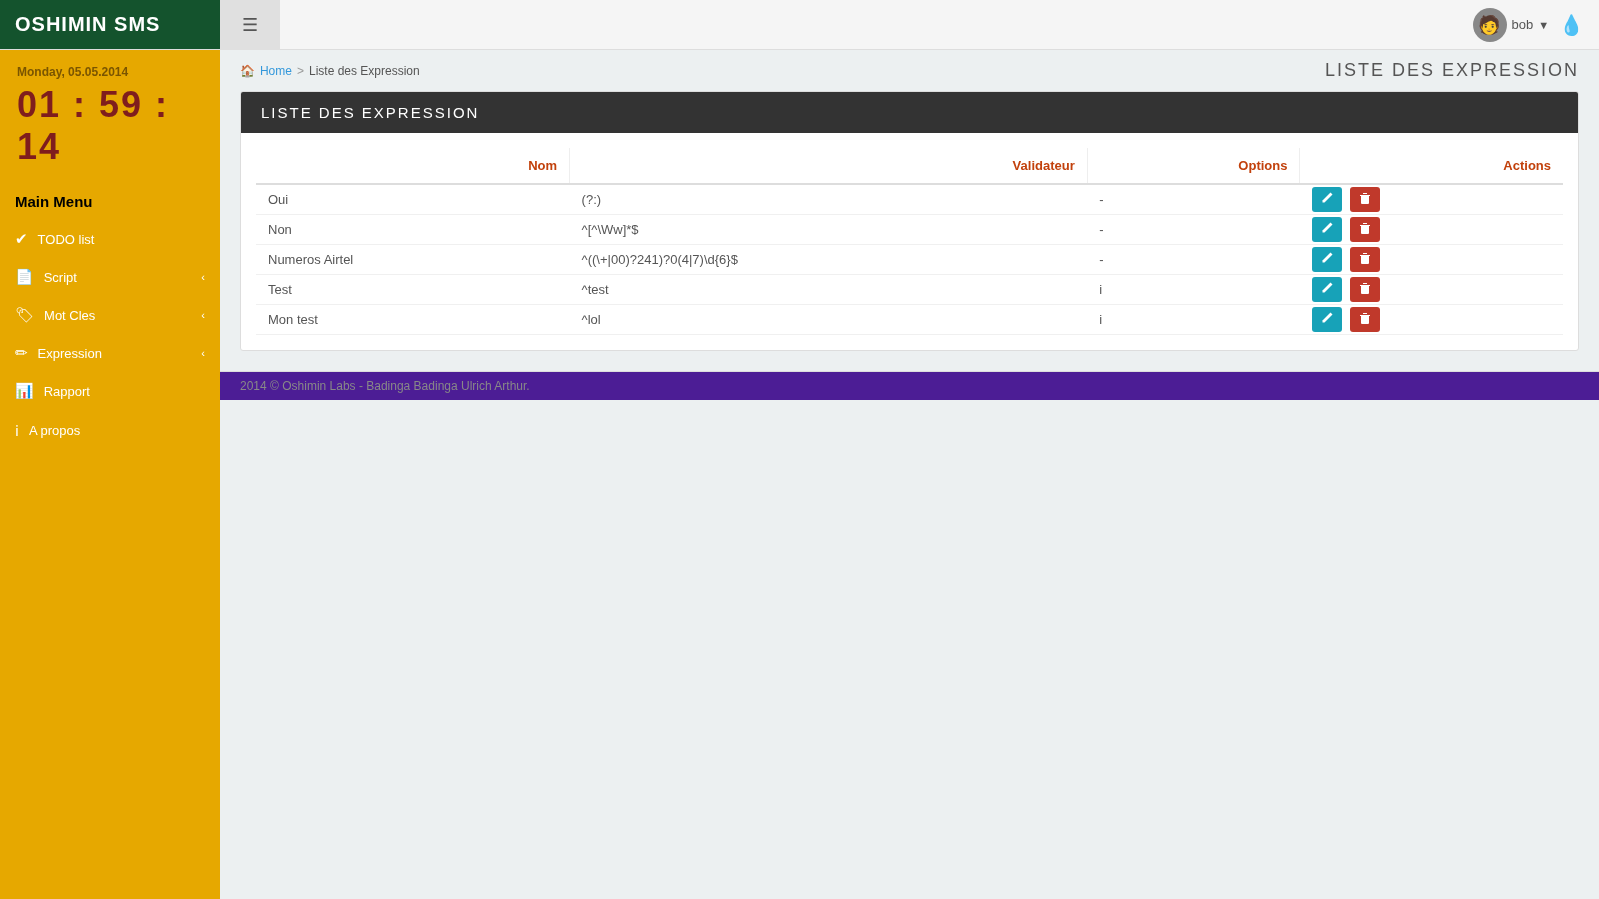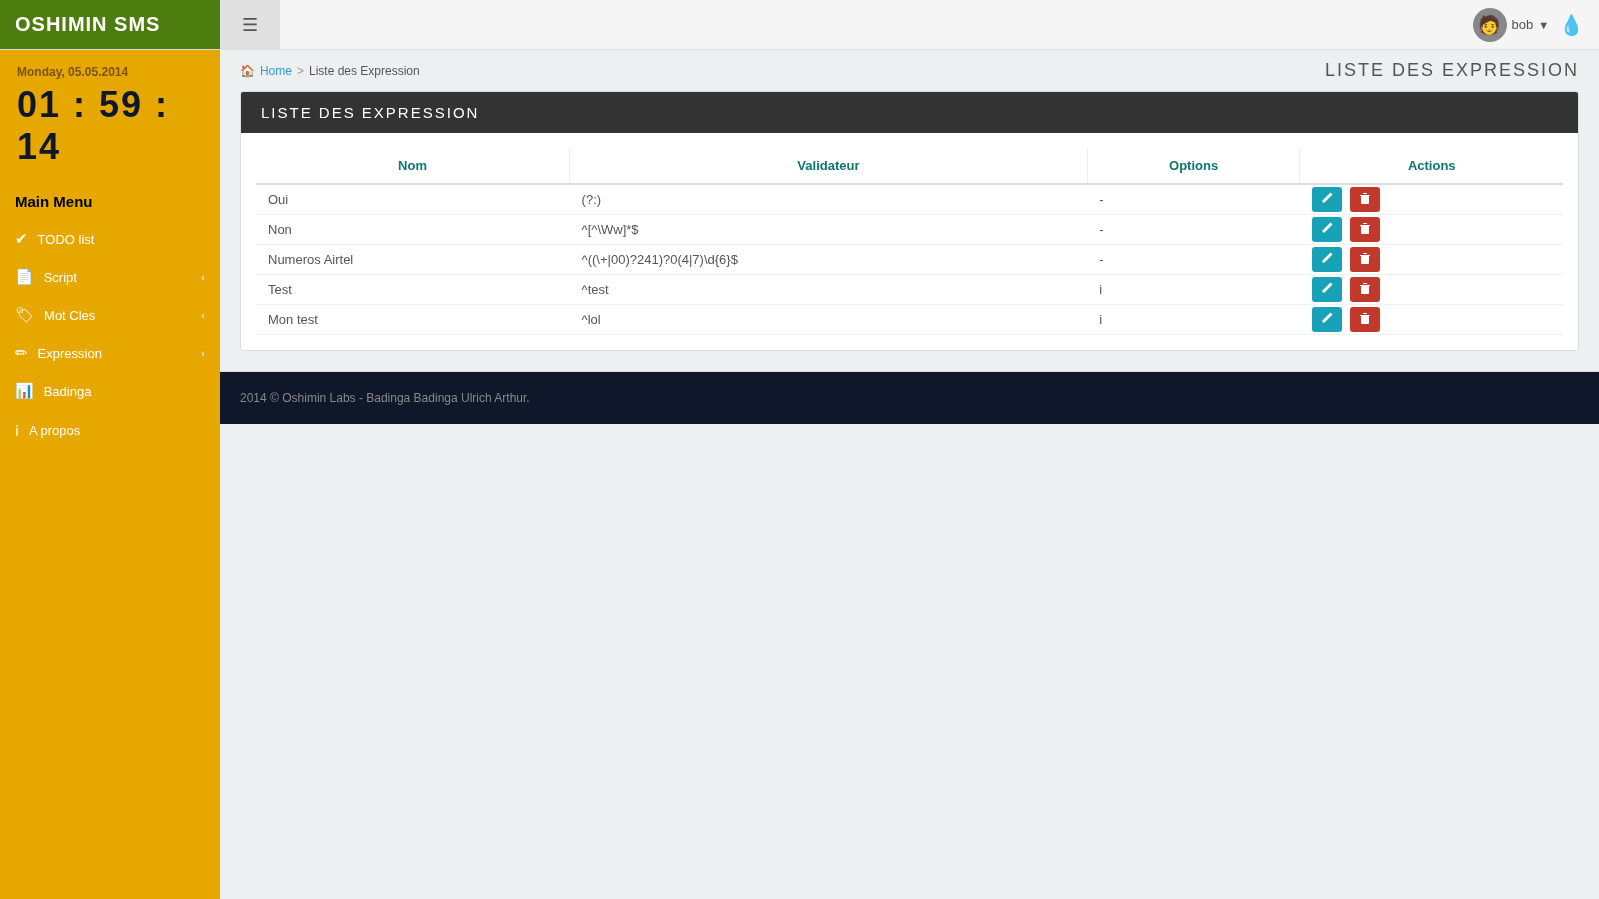--- a/index.html
+++ b/index.html
@@ -8,21 +8,21 @@
     
     .navbar {
       display: flex;
       align-items: center;
       height: 50px;
       background: #f5f5f5;
       border-bottom: 1px solid #ddd;
       flex-shrink: 0;
     }
     .navbar-brand {
-      background: #4d7c0f;
+      background: #14532d;
       color: #fff;
       font-size: 20px;
       font-weight: 900;
       letter-spacing: 1px;
       width: 220px;
       height: 100%;
       display: flex;
       align-items: center;
       padding: 0 15px;
       flex-shrink: 0;
@@ -89,21 +89,21 @@
     .sidebar-datetime {
       padding: 15px 17px 10px;
     }
     .sidebar-date {
       color: #7a5500;
       font-size: 12px;
       font-weight: 600;
       margin-bottom: 5px;
     }
     .sidebar-clock {
-      color: #0f172a;
+      color: #7f1d1d;
       font-size: 36px;
       font-weight: 700;
       letter-spacing: 2px;
     }
     .sidebar-menu-title {
       color: #000000;
       font-size: 15px;
       font-weight: 700;
       padding: 15px 15px 10px;
     }
@@ -183,23 +183,23 @@
       width: 100%;
       border-collapse: collapse;
       font-size: 13px;
     }
     table thead tr {
       background: #fff;
       border-bottom: 2px solid #ddd;
     }
     table thead th {
       padding: 10px 12px;
-      text-align: center;
+      text-align: right;
       font-weight: 600;
-      color: #0f766e;
+      color: #c2410c;
       border-right: 1px solid #eee;
     }
     table thead th:last-child { border-right: none; }
     table tbody tr {
       border-bottom: 1px solid #f0f0f0;
     }
     table tbody td {
       padding: 2px 12px;
       color: #555;
       vertical-align: middle;
@@ -219,23 +219,23 @@
       color: #fff;
       border: none;
       padding: 5px 9px;
       border-radius: 3px;
       cursor: pointer;
       font-size: 12px;
     }
 
     
     .footer {
-      background: #0f172a;
+      background: #4c1d95;
       border-top: 1px solid #ddd;
-      padding: 19px 20px;
+      padding: 7px 20px;
       font-size: 12px;
       color: #888;
       flex-shrink: 0;
     }
   </style>
 </head>
 <body>
 
 <div class="navbar">
   <div class="navbar-brand">
@@ -279,21 +279,21 @@
       <span>Mot Cles</span>
       <span class="si-arrow">‹</span>
     </div>
     <div class="sidebar-item">
       <span class="si-icon">✏</span>
       <span>Expression</span>
       <span class="si-arrow">‹</span>
     </div>
     <div class="sidebar-item">
       <span class="si-icon">📊</span>
-      <span>Badinga</span>
+      <span>Rapport</span>
     </div>
     <div class="sidebar-item">
       <span class="si-icon">ℹ</span>
       <span>A propos</span>
     </div>
   </div>
 
   <div class="main-content">
 
     <div class="breadcrumb-bar">

